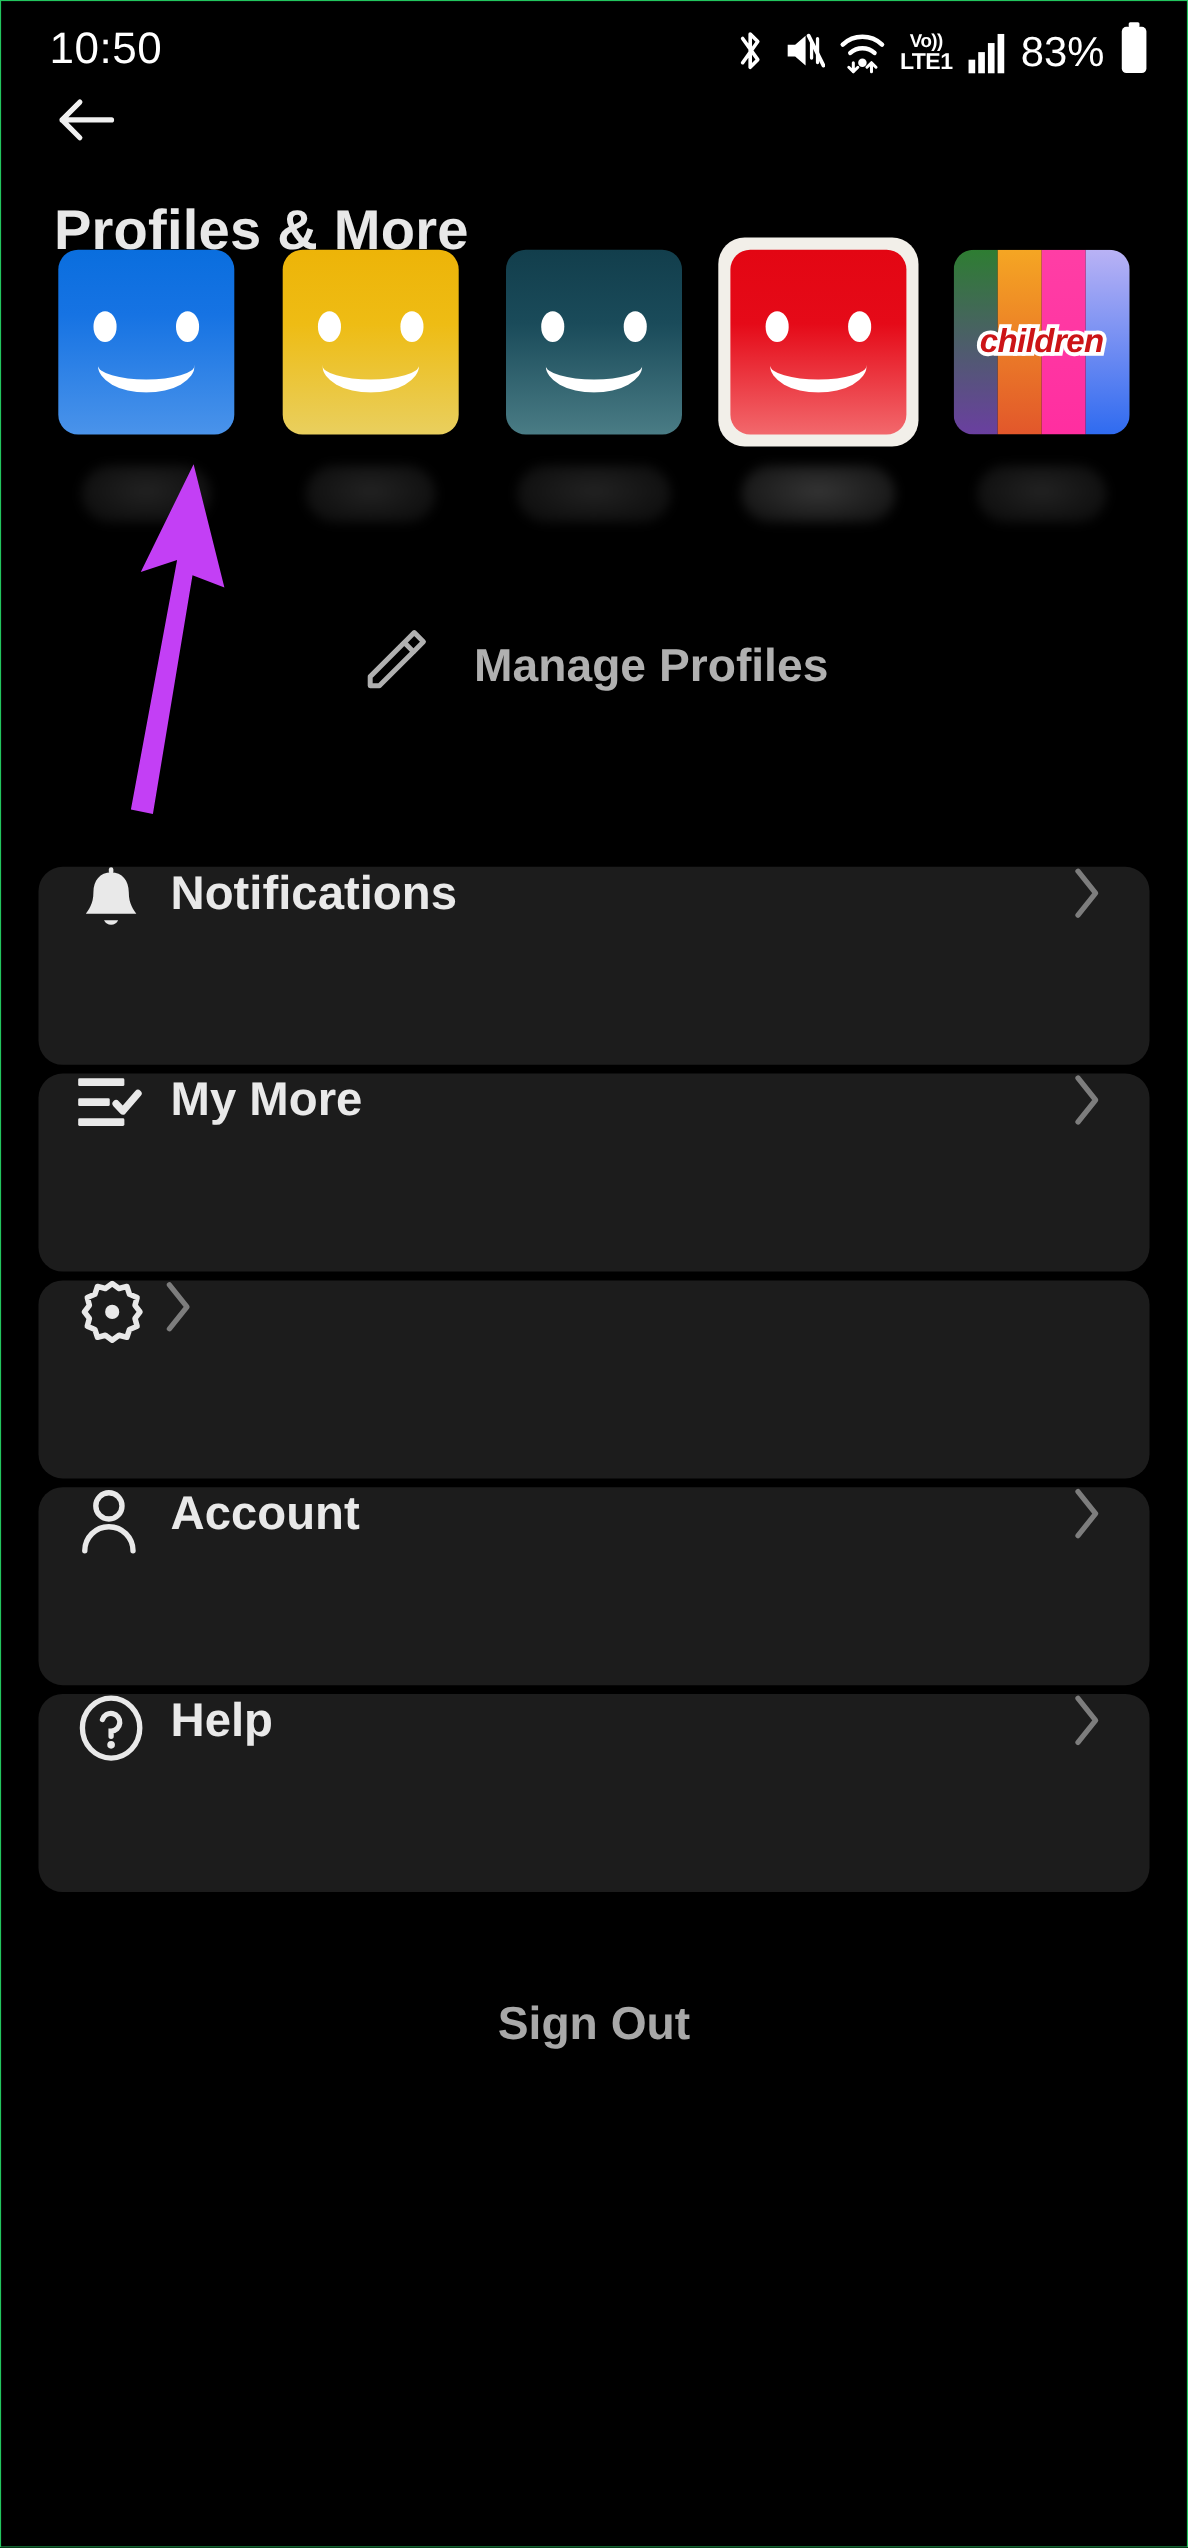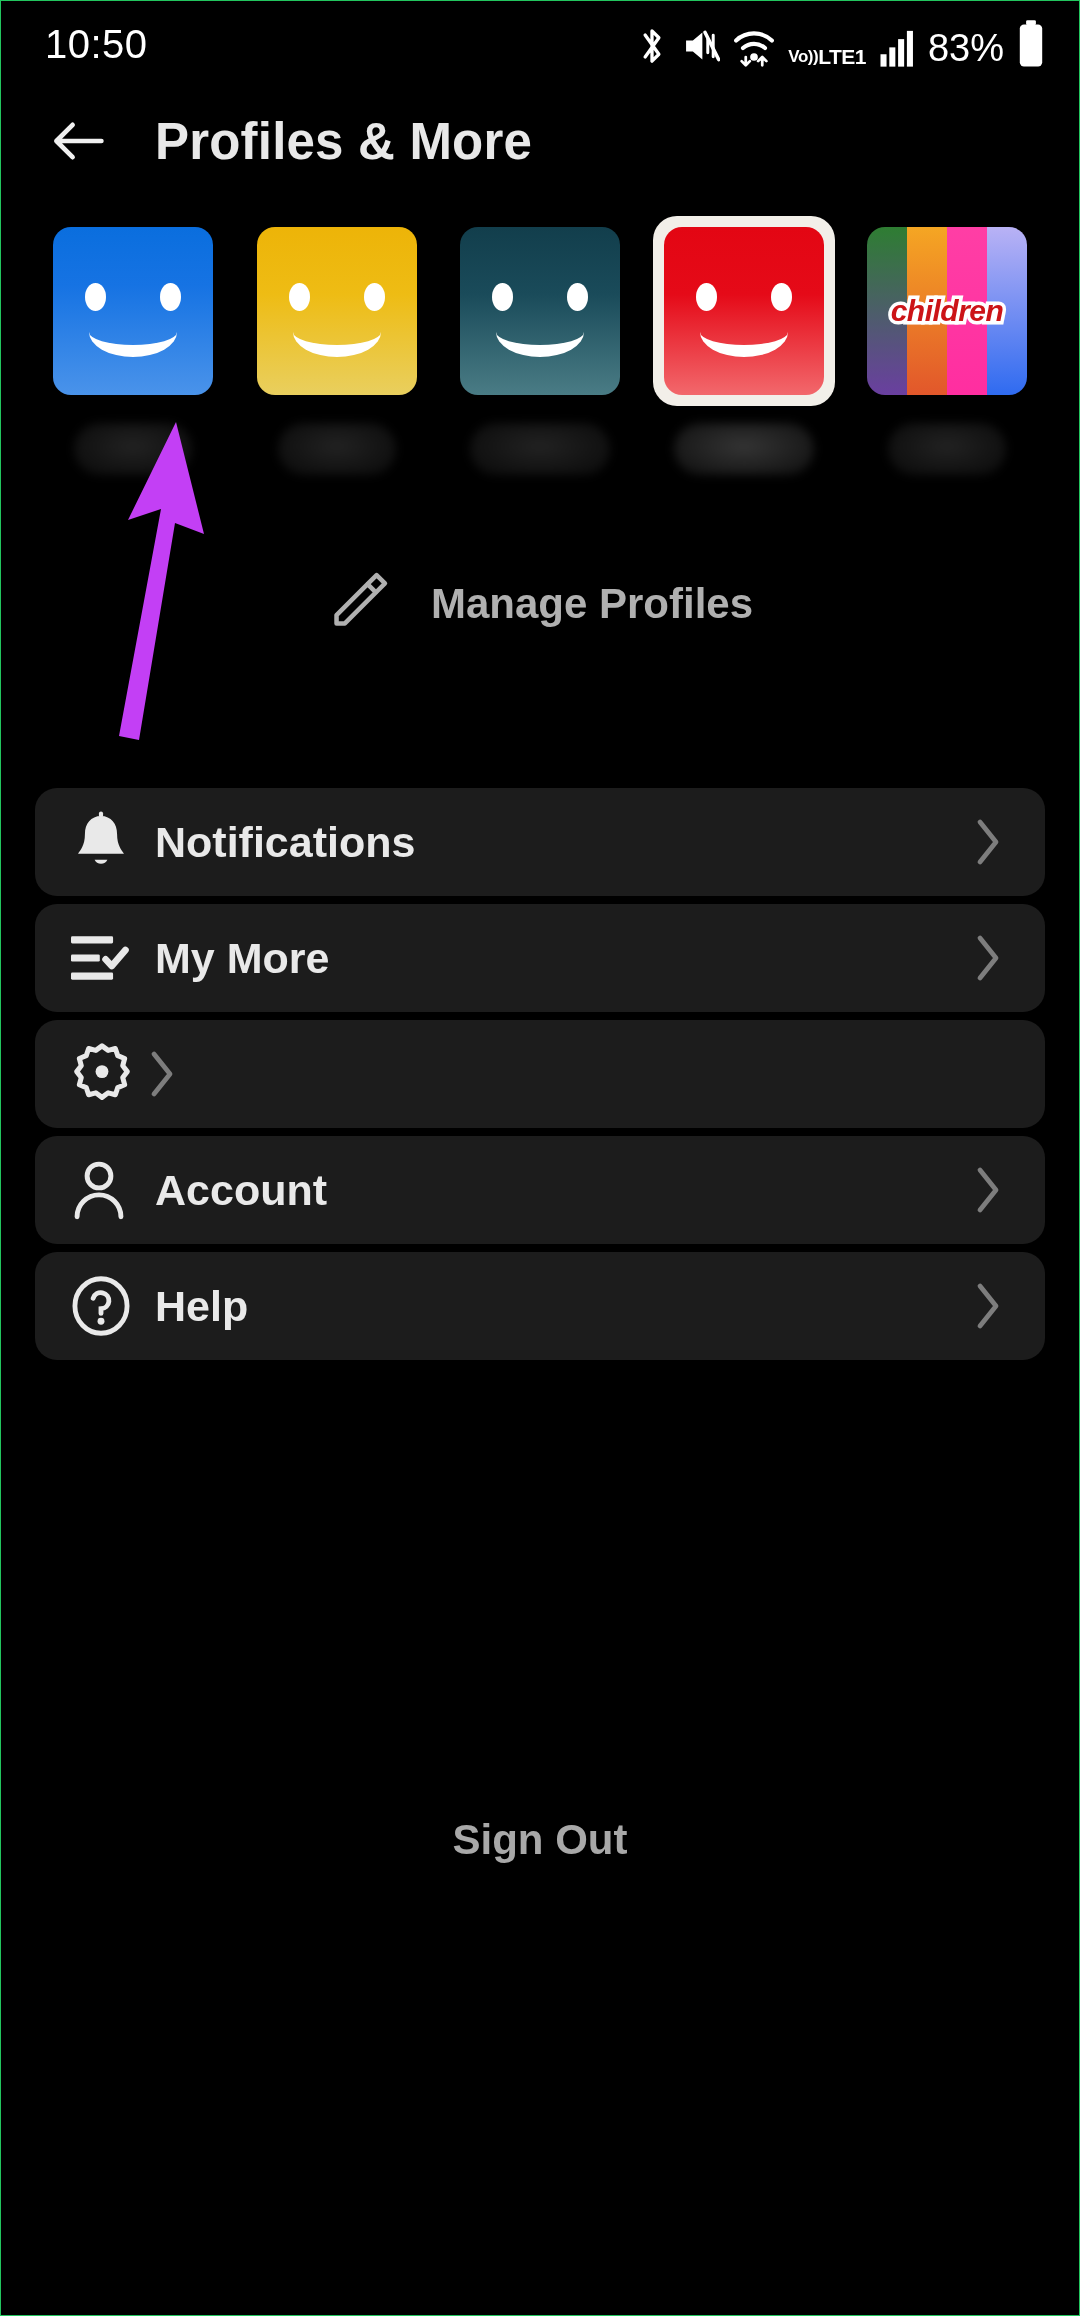--- a/index.html
+++ b/index.html
@@ -20,31 +20,31 @@
   .statusbar {
     position:absolute; top:0; left:0; right:0; height:86px;
     display:flex; align-items:center; justify-content:space-between;
     padding:0 34px 0 44px;
     color:#fff;
   }
   .status-time { font-size:40px; letter-spacing:0.5px; font-weight:400; color:#fff; }
   .status-icons { display:flex; align-items:flex-end; gap:13px; }
   .status-icons svg { display:block; }
   .volte {
-    display:flex; flex-direction:row; align-items:center; justify-content:center;
+    display:flex; flex-direction:column; align-items:center; justify-content:center;
     line-height:1; color:#fff; margin-bottom:1px;
   }
   .volte .vo { font-size:17px; font-weight:700; letter-spacing:-0.5px; }
   .volte .lte { font-size:21px; font-weight:700; letter-spacing:-0.5px; }
   .battery-pct { font-size:38px; font-weight:400; margin-bottom:-2px; }
 
   
   .appbar {
     position:absolute; top:86px; left:0; right:0; height:108px;
-    display:flex; align-items:center; padding-left:48px; gap:48px;
+    display:flex; padding-left:48px; gap:48px;flex-direction:column;
   }
   .back-btn { width:58px; height:58px; display:flex; align-items:center; justify-content:center; cursor:pointer; }
   .page-title {
     font-size:51px; font-weight:700; color:#e8e8e8; letter-spacing:0.2px;
   }
 
   
   .profiles-row {
     position:absolute; top:226px; left:0; right:0;
     display:flex; justify-content:space-between;
@@ -110,22 +110,22 @@
   .manage {
     position:absolute; top:570px; left:0; right:0;
     display:flex; align-items:center; justify-content:center; gap:42px;
     cursor:pointer;
   }
   .manage-label { font-size:42px; font-weight:700; color:#b0b0b0; }
 
   
   .menu { position:absolute; top:787px; left:34px; right:34px; }
   .menu-item {
-    height:108px; background:#1c1c1c; border-radius:22px;
-    display:flex; align-items:center; padding:0 40px 0 36px;
+    height:180px; background:#1c1c1c; border-radius:22px;
+    display:flex; align-items:flex-start; padding:0 40px 0 36px;
     margin-bottom:8px; cursor:pointer;
   }
   .menu-icon { width:74px; display:flex; align-items:center; justify-content:flex-start; }
   .menu-label { flex:1; font-size:43px; font-weight:700; color:#e9e9e9; margin-left:10px; }
   .chev { width:34px; display:flex; align-items:center; justify-content:center; }
 
   
   .signout {
     position:absolute; top:1815px; left:0; right:0; text-align:center;
     font-size:42px; font-weight:700; color:#a8a8a8; cursor:pointer;

